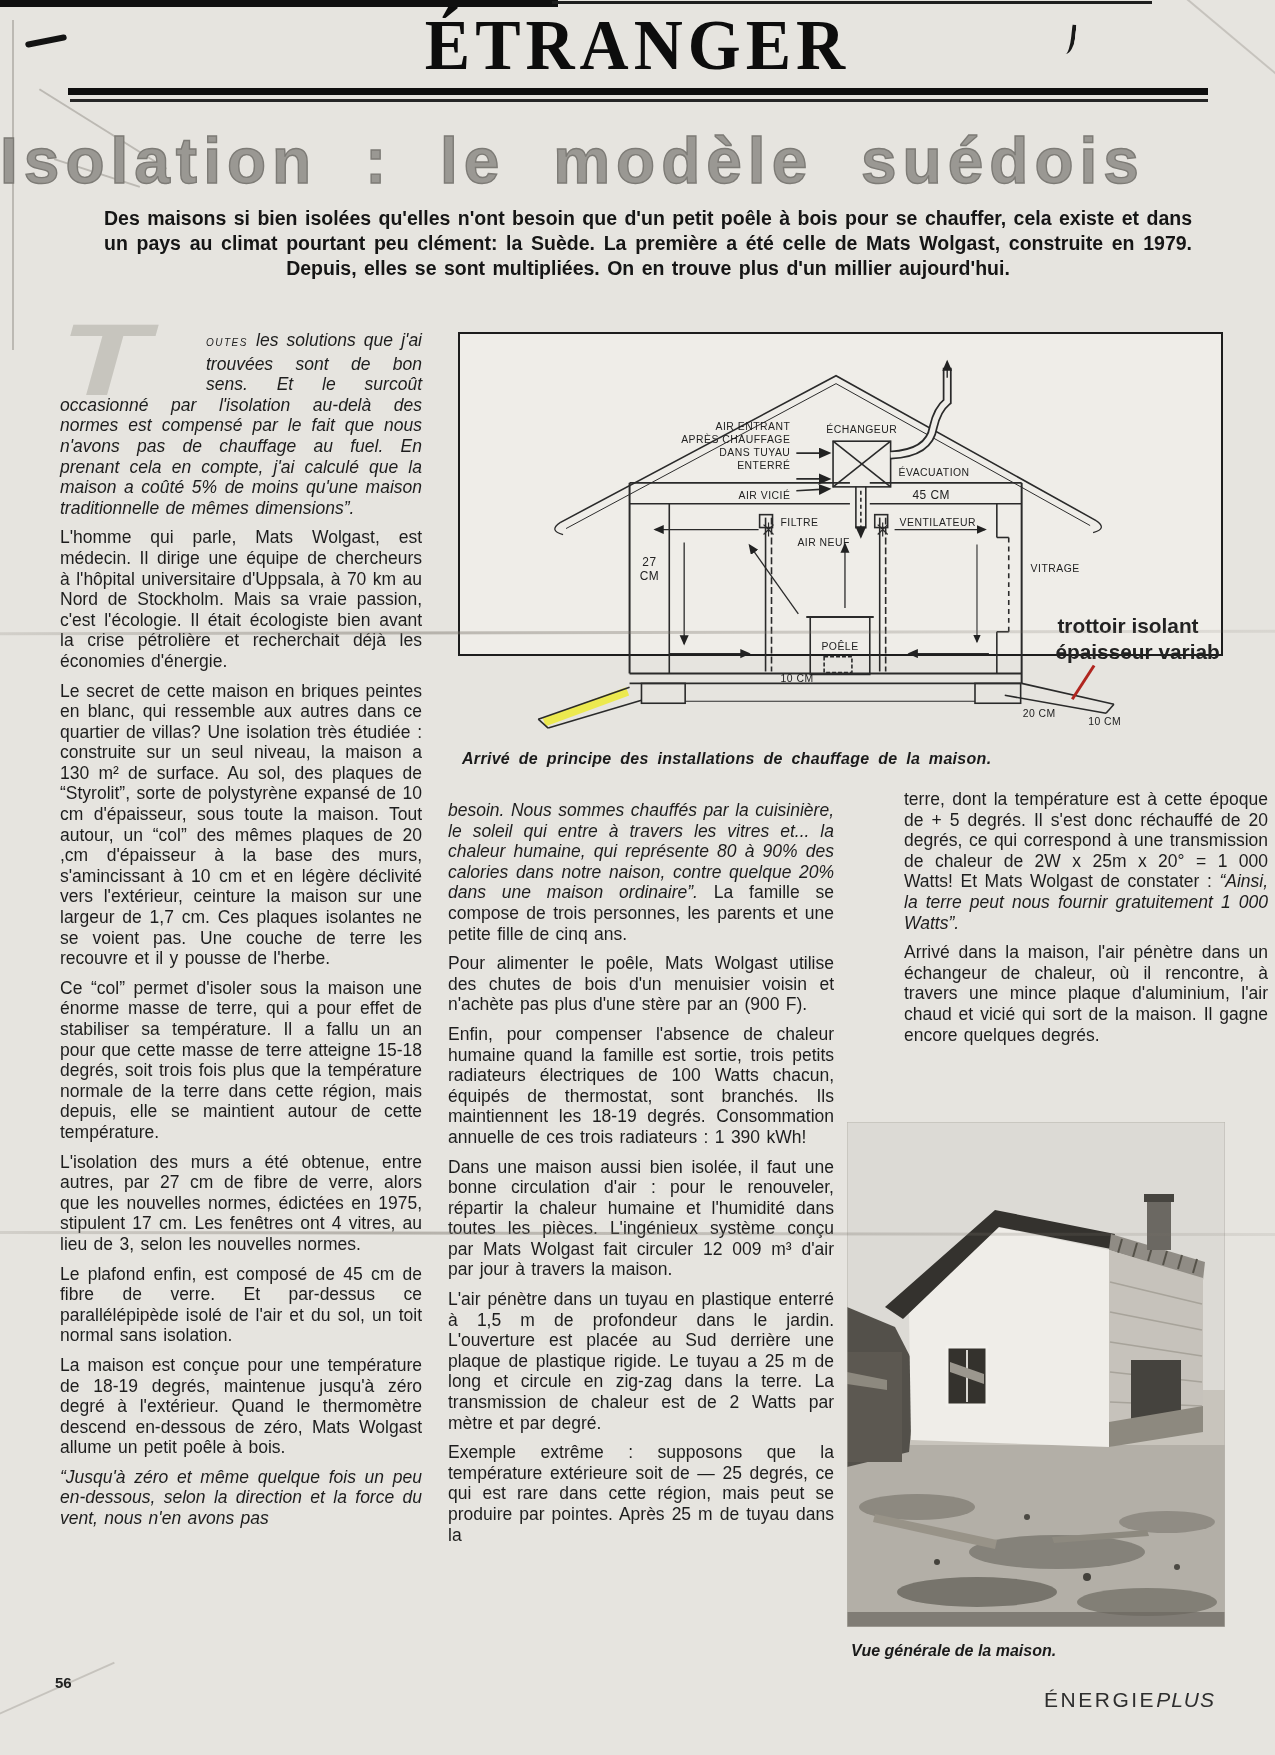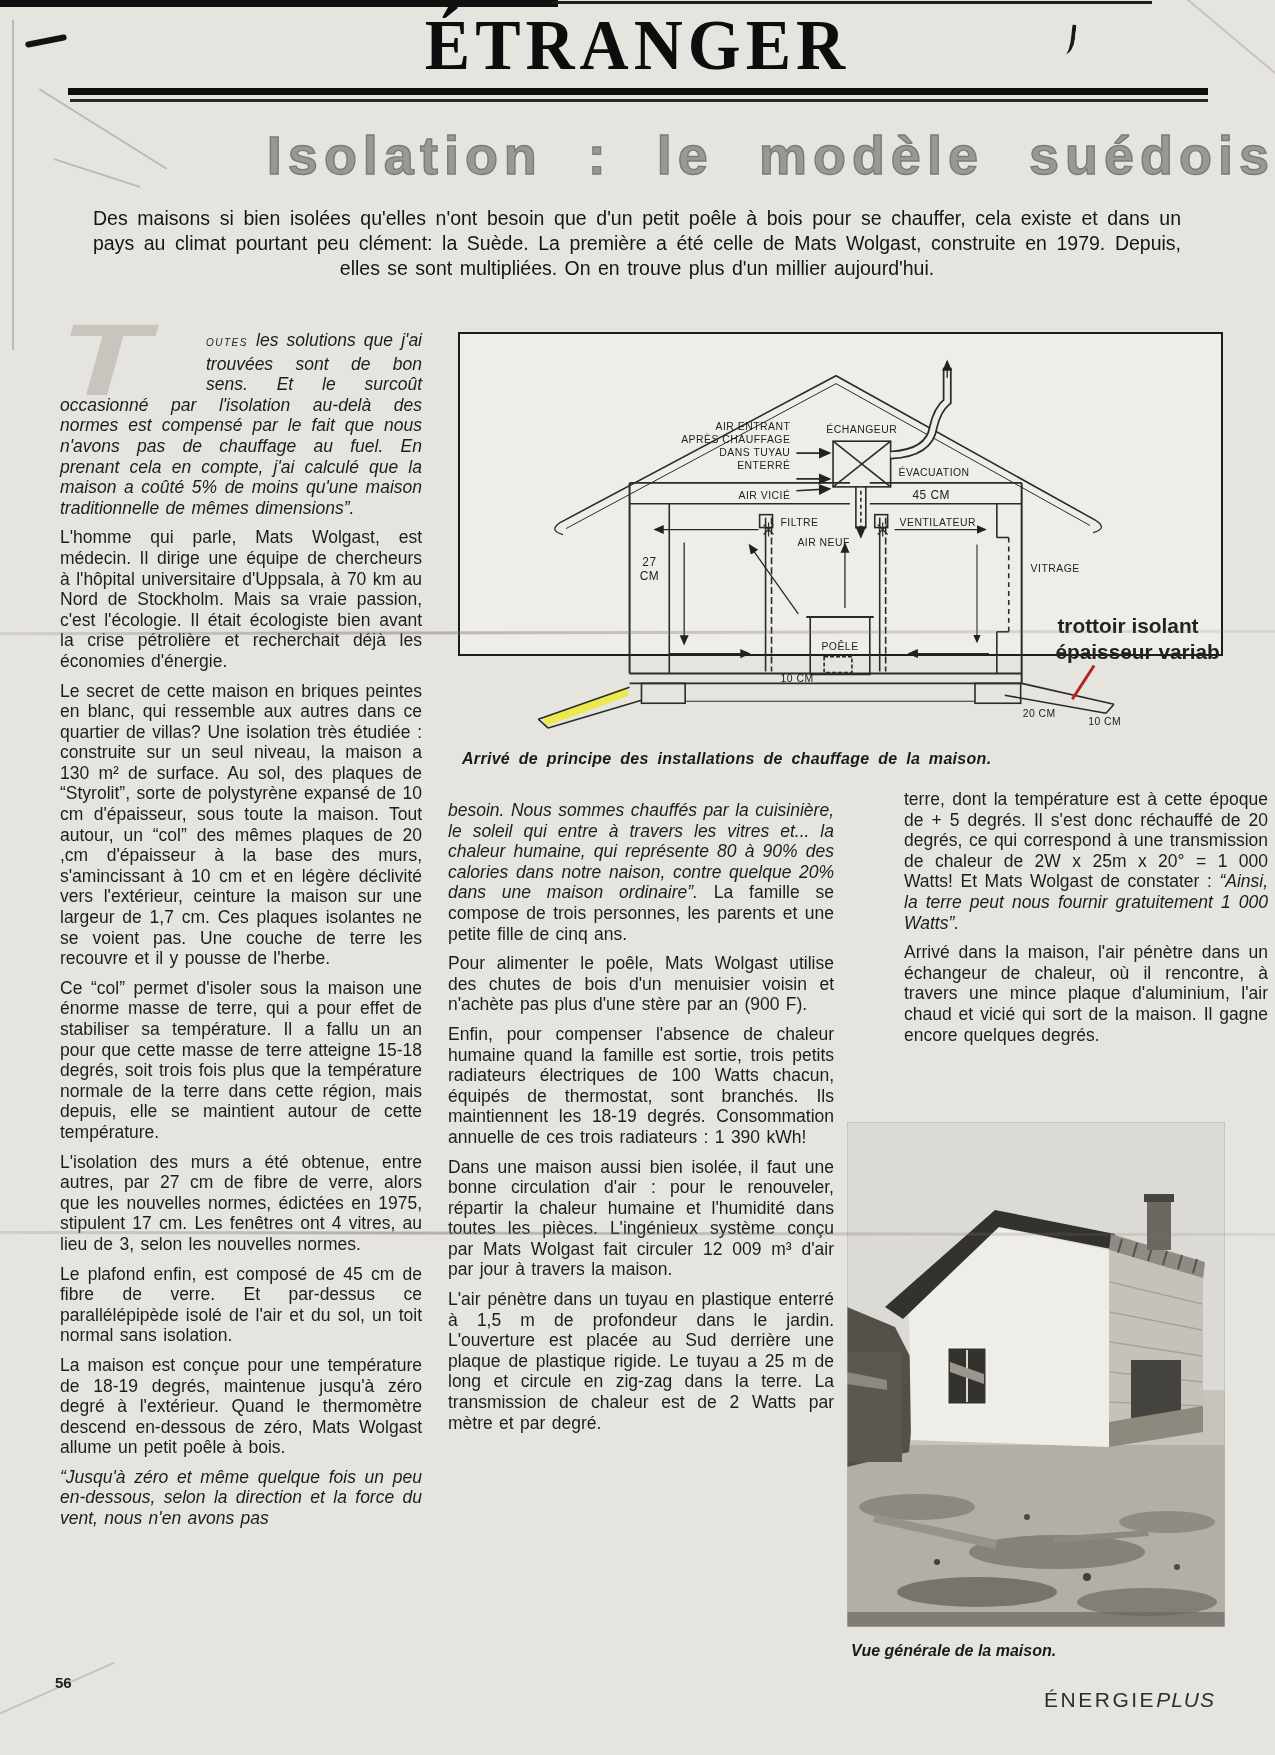--- a/index.html
+++ b/index.html
@@ -21,25 +21,25 @@
           background:linear-gradient(to right,rgba(120,114,105,.18),rgba(120,114,105,.45) 30%,rgba(120,114,105,.30) 60%,rgba(120,114,105,.12));}
   #crease1{top:631px;transform:rotate(-0.12deg);}
   #crease2{top:1232px;transform:rotate(0.10deg);}
   
   #masthead{position:absolute;top:6px;left:0;width:100%;text-align:center;
             font-family:"Liberation Serif",serif;font-weight:bold;font-size:68px;letter-spacing:5px;
             color:#0d0d0d;transform:scaleY(1.06);}
   #rule-thick{position:absolute;left:68px;top:88px;width:1140px;height:7px;background:#0e0e0e;}
   #rule-thin{position:absolute;left:70px;top:99px;width:1138px;height:3px;background:#262626;}
   
-  #headline{position:absolute;top:124px;left:0;width:100%;text-align:right;
-            font-weight:bold;font-size:54px;letter-spacing:6px;word-spacing:24px;
+  #headline{position:absolute;top:124px;left:0;width:100%;text-align:left;
+            font-weight:bold;font-size:64px;letter-spacing:6px;word-spacing:24px;
             color:#9a9893;-webkit-text-stroke:1.4px #7d7b76;}
   
-  #lead{position:absolute;left:93px;top:206px;width:1088px;font-weight:normal;font-size:19.5px;
+  #lead{position:absolute;left:104px;top:206px;width:1088px;font-weight:bold;font-size:19.5px;
         line-height:25px;text-align:justify;text-align-last:center;color:#151515;word-spacing:2px;}
   
   .col{position:absolute;font-size:17.5px;line-height:20.6px;text-align:justify;word-spacing:1.5px;color:#1d1d1d;}
   .col p{margin:0 0 9px 0;}
   .it{font-style:italic;}
   #col1{left:60px;top:330px;width:362px;}
   #col2{left:448px;top:800px;width:386px;}
   #col3{left:859px;top:789px;width:364px;margin-left:45px;}
   .dropcap{float:left;width:146px;height:64px;font-weight:bold;font-size:102px;line-height:60px;
            color:#c7c5be;transform:scaleX(1.42);transform-origin:0 12px;}
@@ -204,20 +204,21 @@
     </svg>
   </div>
   <div id="diagram-caption">Arrivé de principe des installations de chauffage de la maison.</div>
 
   <div id="col2" class="col">
     <p><span class="it">besoin. Nous sommes chauffés par la cuisinière, le soleil qui entre à travers les vitres et... la chaleur humaine, qui représente 80 à 90% des calories dans notre naison, contre quelque 20% dans une maison ordinaire”.</span><span> La famille se compose de trois personnes, les parents et une petite fille de cinq ans.</span></p>
     <p>Pour alimenter le poêle, Mats Wolgast utilise des chutes de bois d'un menuisier voisin et n'achète pas plus d'une stère par an (900 F).</p>
     <p>Enfin, pour compenser l'absence de chaleur humaine quand la famille est sortie, trois petits radiateurs électriques de 100 Watts chacun, équipés de thermostat, sont branchés. Ils maintiennent les 18-19 degrés. Consommation annuelle de ces trois radiateurs : 1 390 kWh!</p>
     <p>Dans une maison aussi bien isolée, il faut une bonne circulation d'air : pour le renouveler, répartir la chaleur humaine et l'humidité dans toutes les pièces. L'ingénieux système conçu par Mats Wolgast fait circuler 12 009 m³ d'air par jour à travers la maison.</p>
     <p>L'air pénètre dans un tuyau en plastique enterré à 1,5 m de profondeur dans le jardin. L'ouverture est placée au Sud derrière une plaque de plastique rigide. Le tuyau a 25 m de long et circule en zig-zag dans la terre. La transmission de chaleur est de 2 Watts par mètre et par degré.</p>
+    <p>Exemple extrême : supposons que la température extérieure soit de — 25 degrés, ce qui est rare dans cette région, mais peut se produire par pointes. Après 25 m de tuyau dans la</p>
   </div>
 
   <div id="col3" class="col">
     <p><span>terre, dont la température est à cette époque de + 5 degrés. Il s'est donc réchauffé de 20 degrés, ce qui correspond à une transmission de chaleur de 2W x 25m x 20° = 1 000 Watts! Et Mats Wolgast de constater : </span><span class="it">“Ainsi, la terre peut nous fournir gratuitement 1 000 Watts”.</span></p>
     <p>Arrivé dans la maison, l'air pénètre dans un échangeur de chaleur, où il rencontre, à travers une mince plaque d'aluminium, l'air chaud et vicié qui sort de la maison. Il gagne encore quelques degrés.</p>
   </div>
 
   <div id="photo">
     <svg width="378" height="505" viewBox="0 0 378 505" preserveAspectRatio="none">
       <rect x="0" y="0" width="378" height="270" fill="#dcdad5"></rect>

